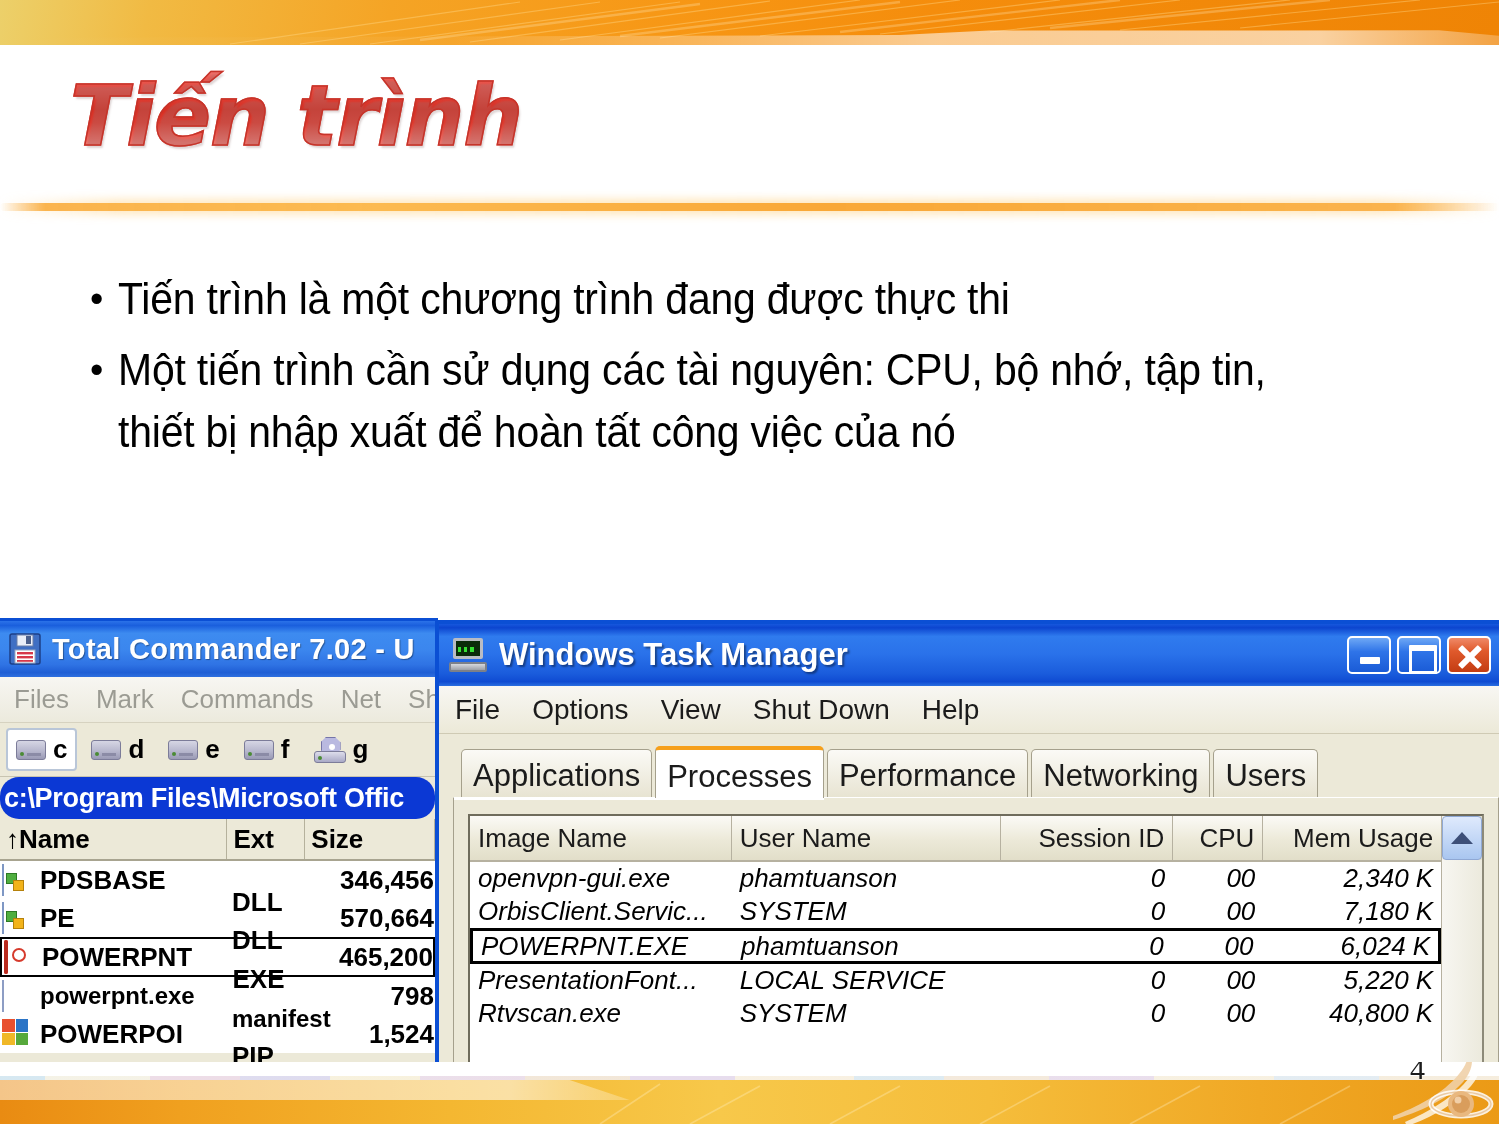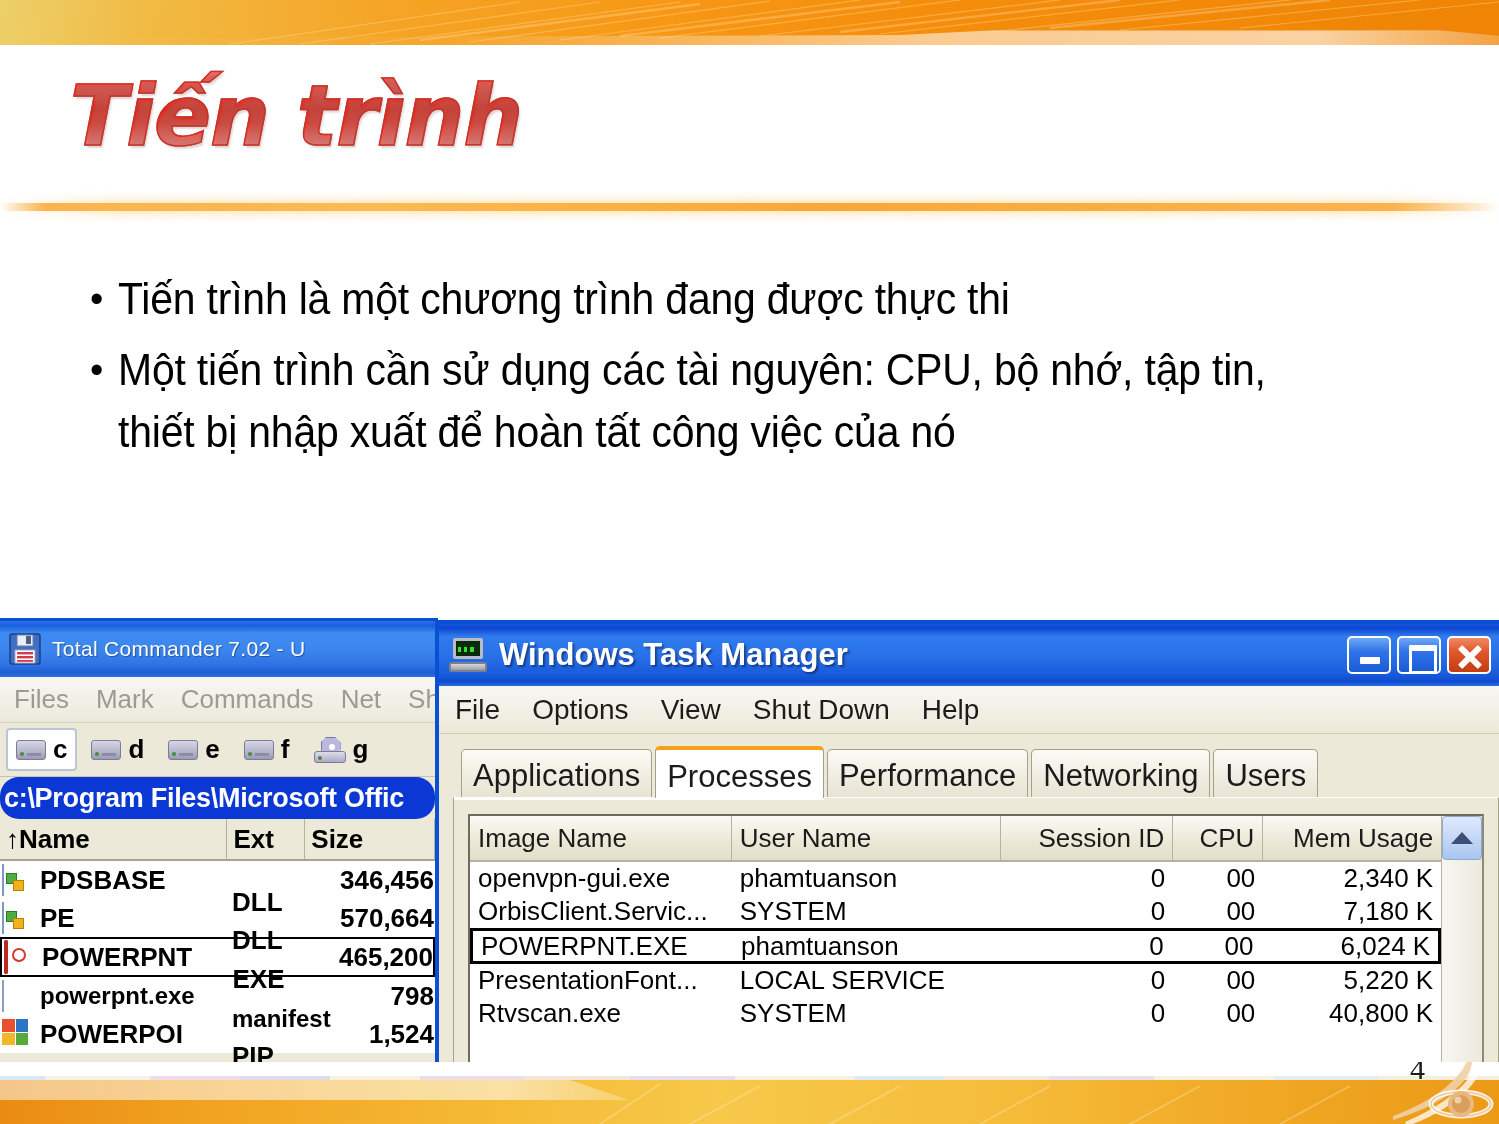--- a/index.html
+++ b/index.html
@@ -141,22 +141,22 @@
     position: relative;
   }
   .tc-icon {
     width: 34px; height: 34px;
     position: relative;
     flex: 0 0 auto;
     margin-right: 10px;
   }
   .tc-title {
     color: #ffffff;
-    font-size: 21px;
-    font-weight: 400;
+    font-size: 29px;
+    font-weight: 700;
     white-space: nowrap;
     text-shadow: 1px 1px 1px rgba(0,0,0,.35);
     letter-spacing: .3px;
   }
   .tc-menubar {
     height: 46px;
     background: linear-gradient(to bottom, #f7f6f2 0%, #eceadd 100%);
     display: flex; align-items: center;
     gap: 27px;
     padding-left: 14px;
@@ -511,21 +511,21 @@
   .ph-sess { width: 176px; justify-content: flex-end; }
   .ph-cpu  { width: 92px;  justify-content: flex-end; }
   .ph-mem  { width: 182px; justify-content: flex-end; border-right: none !important; }
 
   .proc-row {
     height: 33px;
     display: flex; align-items: center;
     font-size: 26px; color: #000;
     white-space: nowrap;
   }
-  .proc-row > div { padding: 0 8px; overflow: hidden; }
+  .proc-row > div { padding: 0 8px; overflow: hidden; font-style: italic; }
   .pr-img  { width: 268px; }
   .pr-user { width: 276px; }
   .pr-sess { width: 176px; text-align: right; }
   .pr-cpu  { width: 92px;  text-align: right; }
   .pr-mem  { width: 182px; text-align: right; }
   .proc-row.boxed {
     border: 3px solid #000;
     height: 36px;
   }
   .proc-scroll {

